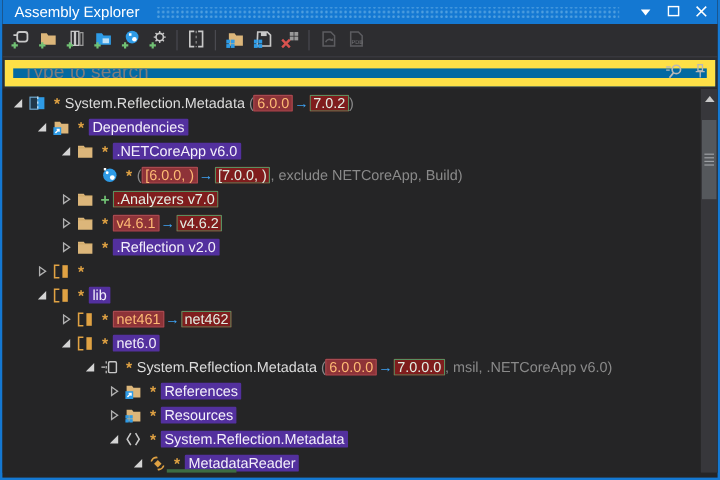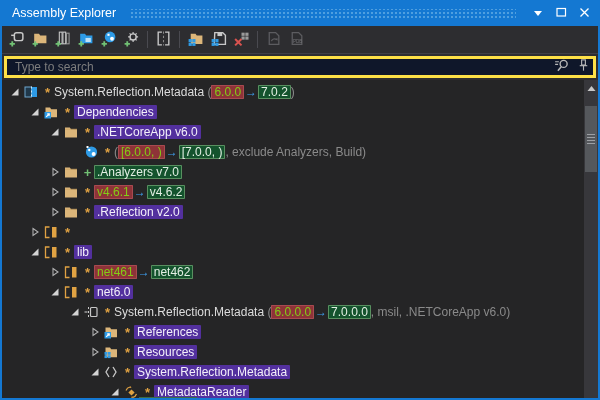--- a/index.html
+++ b/index.html
@@ -5,21 +5,21 @@
   * { margin:0; padding:0; box-sizing:border-box; }
   html,body { background:#1e1e1e; }
   body { font-family:"Liberation Sans", sans-serif; }
   .window{
     position:relative; width:600px; height:400px; overflow:hidden;
     background:#252526;
     border-left:2px solid #1478d2; border-right:2px solid #1478d2; border-bottom:2px solid #1478d2;
   }
   
   .titlebar{
-    height:26px; background:#1478d2; display:flex; align-items:center;
+    height:20px; background:#1478d2; display:flex; align-items:center;
     padding:0 6px 0 10px; color:#fff;
   }
   .titlebar .title{ font-size:12.5px; white-space:nowrap; }
   .titlebar .grip{
     flex:1; height:9px; margin:0 14px;
     background-image:radial-gradient(#4f9fe0 1px, transparent 1.2px);
     background-size:4px 4px; background-position:0 2px;
   }
   .tb-btns{ display:flex; align-items:center; gap:7px; }
   .tb-btn{ width:16px; height:16px; display:flex; align-items:center; justify-content:center;
@@ -33,22 +33,22 @@
     width:23px; height:24px; display:flex; align-items:center; justify-content:center;
     background:transparent; border:none; cursor:pointer; border-radius:2px;
   }
   .tool-btn.disabled{ opacity:.95; }
   .tool-sep{ width:1px; height:17px; background:#4a4a50; margin:0 4px; }
   
   .searchbar{
     position:relative; height:26px; background:#2d2d30; padding:2px;
   }
   .searchbar input{
-    width:100%; height:22px; background:#0f172a; border:3px solid #fde047;
-    color:#cccccc; font-size:12px; padding:0 48px 0 8px; outline:none;
+    width:100%; height:22px; background:#0369a1; border:7px solid #fde047;
+    color:#cccccc; font-size:16px; padding:0 48px 0 8px; outline:none;
     font-family:"Liberation Sans", sans-serif;
   }
   .searchbar input::placeholder{ color:#7d7d7d; }
   .search-btns{ position:absolute; right:6px; top:4px; display:flex; gap:4px; }
   .search-btn{ width:18px; height:18px; display:flex; align-items:center; justify-content:center;
     background:transparent; border:none; cursor:pointer; }
   
   .tree{
     position:relative; height:320px; background:#252526; overflow:hidden; padding-top:2px;
   }
@@ -59,22 +59,22 @@
   .expander{ width:16px; height:16px; display:inline-flex; align-items:center; justify-content:center; flex:none; }
   .node-icon{ width:18px; height:16px; display:inline-flex; align-items:center; justify-content:flex-start; flex:none; }
   .marker{ width:13px; text-align:center; font-weight:700; font-size:13px; flex:none; }
   .m-mod{ color:#e0a243; }
   .m-add{ color:#71c174; }
   .t-plain{ color:#dcdcdc; }
   .t-muted{ color:#8a8a8a; }
   .t-arrow{ color:#3fa3f5; padding:0 1px; }
   .chip{ padding:0 3px; border-radius:1px; }
   .chip-purple{ background:#53309e; color:#f3effa; }
-  .chip-red{ background:#8e3338; color:#84cc16; box-shadow:inset 0 0 0 1px #a84a50; }
-  .chip-green{ background:#14532d; color:#e3efe4; box-shadow:inset 0 0 0 1px #598f60; }
+  .chip-red{ background:#8e3338; color:#fdba74; box-shadow:inset 0 0 0 1px #a84a50; }
+  .chip-green{ background:#7f1d1d; color:#e3efe4; box-shadow:inset 0 0 0 1px #598f60; }
   
   .scrollbar{ position:absolute; top:0; right:0; bottom:0; width:14px; background:#37373b; }
   .scroll-up{ position:absolute; top:0; left:0; width:14px; height:15px; display:flex;
     align-items:center; justify-content:center; background:transparent; border:none; cursor:pointer; }
   .scroll-thumb{ position:absolute; left:1px; width:12px; top:26px; height:66px; background:#55585c;
     display:flex; flex-direction:column; align-items:center; justify-content:center; gap:2px; cursor:pointer; }
   .grip-line{ width:8px; height:1px; background:#9da0a4; }
   .partial-row{ position:absolute; bottom:0; left:137px; width:58px; height:3px; background:#3d6c43; }
 </style>
 </head>
@@ -239,21 +239,21 @@
             <path d="M8.5 1.5 v7 h-7z" fill="#d4d4d4"></path>
           </svg></span><span class="node-icon"><svg width="16" height="16" viewBox="0 0 16 16">
             <path d="M2 3.5 h4.8 l1.2 1.7 H14 v8.3 H2z" fill="#dcb67a"></path>
             <path d="M2 5.2 H14" stroke="#c8a05e" stroke-width=".6"></path>
           </svg></span><span class="marker m-mod">*</span><span class="chip chip-purple">.NETCoreApp v6.0</span></div>
       <div class="tree-row" style="padding-left: 65px;"><span class="expander"></span><span class="node-icon"><svg width="16" height="16" viewBox="0 0 16 16">
             <circle cx="8.5" cy="8" r="5.6" fill="#2e9be6"></circle>
             <circle cx="10.6" cy="10" r="2" fill="#ffffff"></circle>
             <circle cx="6.3" cy="6" r="1.2" fill="#ffffff"></circle>
             <rect x="3.5" y="2" width="2" height="2" fill="#ffffff"></rect>
-          </svg></span><span class="marker m-mod">*</span><span class="t-muted">(</span><span class="chip chip-red">[6.0.0, )</span><span class="t-arrow">→</span><span class="chip chip-green">[7.0.0, )</span><span class="t-muted">, exclude Analyzers, Build)</span></div>
+          </svg></span><span class="marker m-mod">*</span><span class="t-muted">(</span><span class="chip chip-red">[6.0.0, )</span><span class="t-arrow">→</span><span class="chip chip-green">[7.0.0, )</span><span class="t-muted">, exclude NETCoreApp, Build)</span></div>
       <div class="tree-row" style="padding-left: 45px;"><span class="expander"><svg width="10" height="10" viewBox="0 0 10 10">
             <path d="M3 1.5 L8 5 L3 8.5z" fill="none" stroke="#b0b0b0" stroke-width="1.1"></path>
           </svg></span><span class="node-icon"><svg width="16" height="16" viewBox="0 0 16 16">
             <path d="M2 3.5 h4.8 l1.2 1.7 H14 v8.3 H2z" fill="#dcb67a"></path>
             <path d="M2 5.2 H14" stroke="#c8a05e" stroke-width=".6"></path>
           </svg></span><span class="marker m-add">+</span><span class="chip chip-green">.Analyzers v7.0</span></div>
       <div class="tree-row" style="padding-left: 45px;"><span class="expander"><svg width="10" height="10" viewBox="0 0 10 10">
             <path d="M3 1.5 L8 5 L3 8.5z" fill="none" stroke="#b0b0b0" stroke-width="1.1"></path>
           </svg></span><span class="node-icon"><svg width="16" height="16" viewBox="0 0 16 16">
             <path d="M2 3.5 h4.8 l1.2 1.7 H14 v8.3 H2z" fill="#dcb67a"></path>

